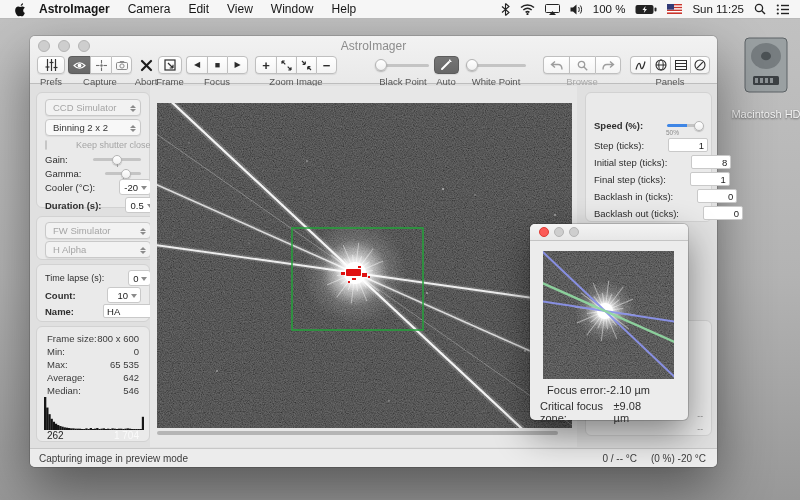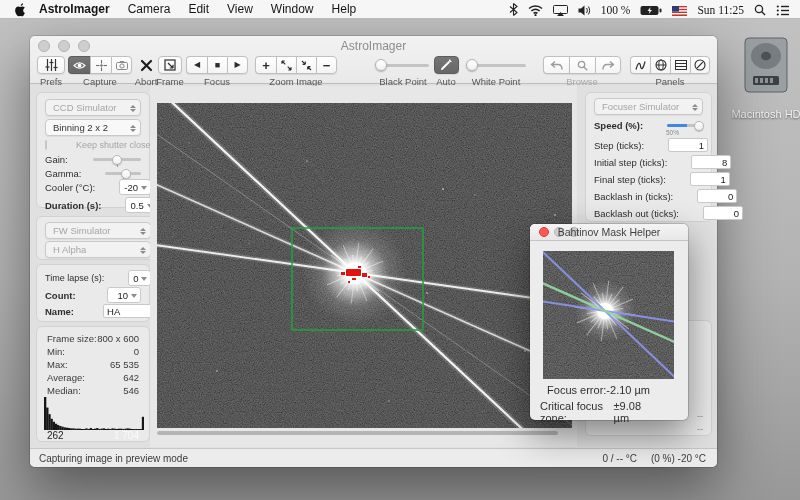--- a/index.html
+++ b/index.html
@@ -6,21 +6,21 @@
   html,body { width:800px; height:500px; overflow:hidden; }
   body { font-family:"Liberation Sans", sans-serif; -webkit-font-smoothing:antialiased; }
   .screen { position:relative; width:800px; height:500px; background:linear-gradient(180deg,#c2c2c2 0%,#b3b3b3 55%,#989898 100%); overflow:hidden; }
 
   
   .menubar { position:absolute; top:0; left:0; right:0; height:19px; background:#f6f6f6; border-bottom:1px solid #b9b9b9; display:flex; align-items:center; padding:0 10px; font-size:12px; color:#161616; z-index:50; }
   .menubar .apple { width:13px; height:15px; margin:0 12px 0 4px; }
   .menubar .appname { font-weight:bold; margin-right:18px; }
   .menubar .mitem { margin-right:18px; }
   .menubar .spacer { flex:1; }
-  .mstatus { display:flex; align-items:flex-end; gap:10px; font-size:11.5px;font-family:Liberation Serif, serif; }
+  .mstatus { display:flex; align-items:center; gap:10px; font-size:11.5px; }
   .mstatus svg { display:block; }
 
   
   .desk-icon { position:absolute; left:716px; top:30px; width:100px; text-align:center; z-index:5; }
   .desk-icon .drive { width:54px; height:70px; margin:0 auto; }
   .desk-icon .dlabel { margin-top:4px; font-size:11px; color:#f4f4f4; text-shadow:0 1px 2px rgba(0,0,0,.55); }
 
   
   .win { position:absolute; left:30px; top:36px; width:687px; height:431px; background:#e0e0e0; border-radius:5px; box-shadow:0 22px 55px rgba(0,0,0,.45), 0 0 0 1px rgba(0,0,0,.14); z-index:10; }
   .chrome { position:absolute; top:0; left:0; right:0; height:48px; background:linear-gradient(180deg,#f2f2f2,#e9e9e9); border-bottom:1px solid #bdbdbd; border-radius:5px 5px 0 0; }
@@ -607,27 +607,20 @@
               <rect x="-7" y="8" width="2" height="2"></rect>
           </g>
         </g>
         <rect x="135" y="125" width="131" height="102" fill="none" stroke="#23a33a" stroke-width="1.5"></rect>
       </svg>
       <div class="progress"></div>
       <div class="pdot" style="background:#f2a33c"></div>
     </div>
 
     <div class="gbox" style="left:555px;top:56px;width:127px;height:130px">
-      <div class="ddl dis" style="position:absolute;left:8px;right:8px;top:5px">
-        <span>Focuser Simulator</span>
-        <span class="stepper">
-            <i class="up"></i>
-            <i class="dn"></i>
-          </span>
-      </div>
       <div class="row" style="top:27px">
         <span class="flabel" style="font-weight:bold">Speed (%):</span>
         <div class="mini-track" style="margin-left:auto;width:58px;background:linear-gradient(90deg,#3f86e5 0 55%,#c4c4c4 55%)">
           <span class="mini-knob" style="left:27px"></span>
         </div>
       </div>
       <div style="position:absolute;right:32px;top:36px;font-size:6.5px;color:#8a8a8a">50%</div>
       <div class="row" style="top:45px">
           <span class="flabel">Step (ticks):</span>
           <input class="field" style="margin-left: auto; width: 40px;" readonly="" value="1">
@@ -662,21 +655,20 @@
     </div>
   </div>
 
   <div class="helper">
     <div class="chrome2">
       <div class="traffic">
         <span class="tl red-active"></span>
         <span class="tl"></span>
         <span class="tl"></span>
       </div>
-      <div class="wtitle">Bahtinov Mask Helper</div>
     </div>
     <svg class="helperimg" viewBox="0 0 131 128" preserveAspectRatio="none">
       <rect width="131" height="128" fill="#0e0e0e"></rect>
       <rect width="131" height="128" filter="url(#grain)" opacity="0.45"></rect>
       <g transform="translate(62,60)">
         <g class="burst">
             <line x1="0" y1="0" x2="30" y2="0" transform="rotate(7)" stroke="#fff" stroke-width="1" opacity="0.45" stroke-linecap="round"></line>
             <line x1="0" y1="0" x2="18" y2="0" transform="rotate(22)" stroke="#fff" stroke-width="1" opacity="0.45" stroke-linecap="round"></line>
             <line x1="0" y1="0" x2="30" y2="0" transform="rotate(37)" stroke="#fff" stroke-width="1" opacity="0.45" stroke-linecap="round"></line>
             <line x1="0" y1="0" x2="18" y2="0" transform="rotate(52)" stroke="#fff" stroke-width="1" opacity="0.45" stroke-linecap="round"></line>

